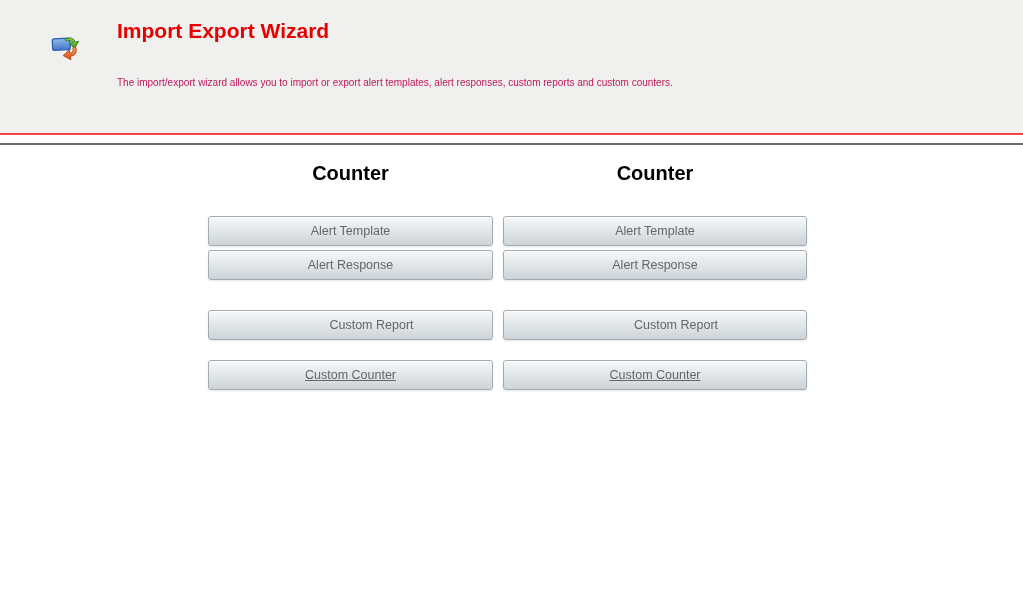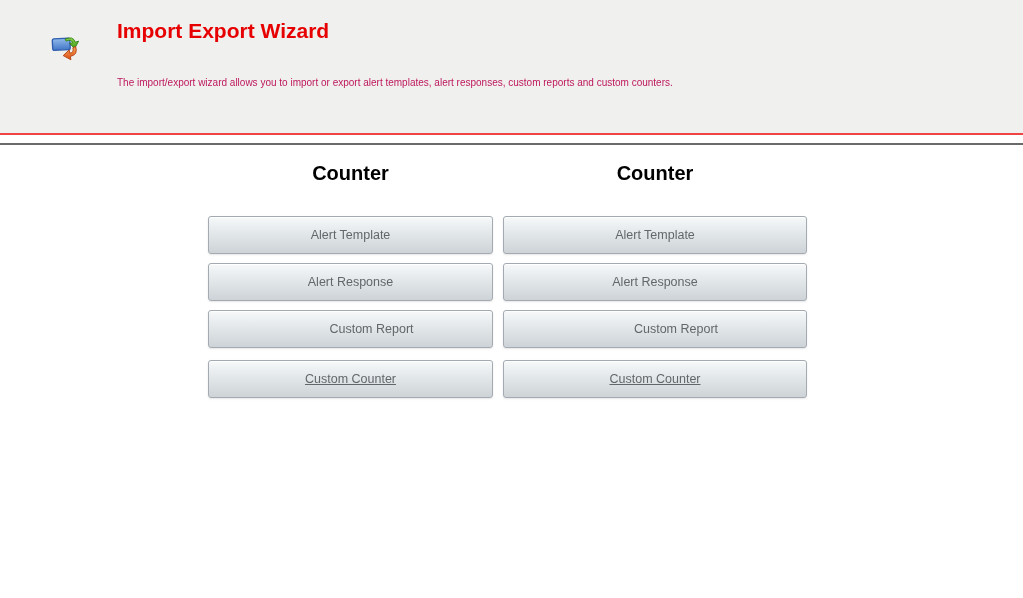--- a/index.html
+++ b/index.html
@@ -46,41 +46,41 @@
   .section-heading {
     position: absolute; top: 162px;
     font-size: 20px; font-weight: bold; color: #000000;
     text-align: center;
   }
   .heading-import { left: 208px; width: 285px; }
   .heading-export { left: 503px; width: 304px; }
 
   .wiz-button {
     position: absolute;
-    height: 38px;
+    height: 30px;
     box-sizing: border-box;
     border: 1px solid #a3aab1;
     border-radius: 3px;
     background: linear-gradient(to bottom,
       #f7f9fa 0%, #e9edef 30%, #dde2e5 60%, #ced3d7 100%);
     box-shadow: inset 0 1px 0 rgba(255,255,255,0.9),
                 0 1px 2px rgba(0,0,0,0.10);
     color: #63676b;
     font-family: "Liberation Sans", sans-serif;
     font-size: 12.5px;
     line-height: 28px;
     text-align: center;
     padding: 0;
     cursor: pointer;
     display: block;
   }
   .col-import .wiz-button { left: 208px; width: 285px; }
   .col-export .wiz-button { left: 503px; width: 304px; }
   .row-0 { top: 216px; }
-  .row-1 { top: 263px; }
+  .row-1 { top: 250px; }
   .row-2 { top: 310px; padding-left: 42px; }
   .row-3 { top: 360px; text-decoration: underline; }
 </style>
 </head>
 <body>
 
 <div class="wizard-header">
   <span class="header-icon">
     <svg width="32" height="30" viewBox="0 0 32 30">
       <defs>

